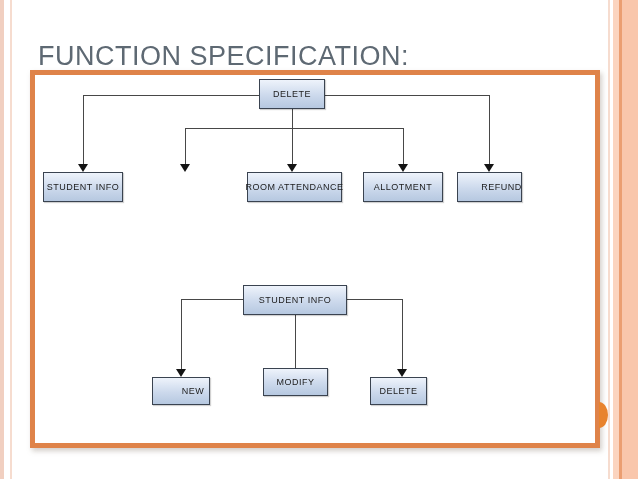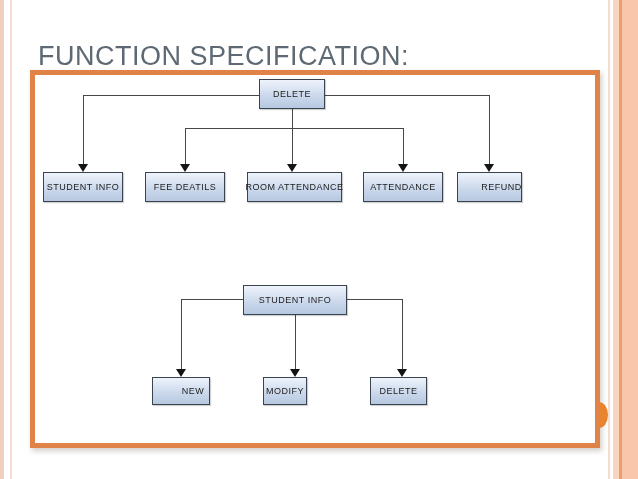--- a/index.html
+++ b/index.html
@@ -78,48 +78,45 @@
   <div class="arrow-down" style="left:287px;top:164px;"></div>
   <div class="arrow-down" style="left:398px;top:164px;"></div>
   <div class="arrow-down" style="left:484px;top:164px;"></div>
 
   <div class="node" style="left:259px;top:79px;width:66px;height:30px;">
     <span>DELETE</span>
   </div>
   <div class="node" style="left:43px;top:172px;width:80px;height:30px;">
     <span>STUDENT INFO</span>
   </div>
-  <div class="node" style="left:145px;top:172px;width:80px;height:30px;">
-    <span>FEE DEATILS</span>
-  </div>
   <div class="node" style="left:247px;top:172px;width:95px;height:30px;">
     <span>ROOM ATTENDANCE</span>
   </div>
   <div class="node" style="left:363px;top:172px;width:80px;height:30px;">
-    <span>ATTENDANCE</span>
+    <span>ALLOTMENT</span>
   </div>
   <div class="node" style="left:457px;top:172px;width:65px;height:30px;padding-left:24px;">
     <span>REFUND</span>
   </div>
 
   <div class="line-h" style="left:181px;top:299px;width:62px;"></div>
   <div class="line-h" style="left:347px;top:299px;width:55px;"></div>
   <div class="line-v" style="left:181px;top:299px;height:70px;"></div>
   <div class="line-v" style="left:402px;top:299px;height:70px;"></div>
   <div class="line-v" style="left:295px;top:315px;height:54px;"></div>
   <div class="arrow-down" style="left:176px;top:369px;"></div>
   <div class="arrow-down" style="left:290px;top:369px;"></div>
   <div class="arrow-down" style="left:397px;top:369px;"></div>
 
   <div class="node" style="left:243px;top:285px;width:104px;height:30px;">
     <span>STUDENT INFO</span>
   </div>
   <div class="node" style="left:152px;top:377px;width:58px;height:28px;padding-left:24px;">
     <span>NEW</span>
   </div>
-  <div class="node" style="left:263px;top:377px;width:44px;height:28px;">
+  <div class="node" style="left:263px;top:368px;width:65px;height:28px;">
     <span>MODIFY</span>
   </div>
   <div class="node" style="left:370px;top:377px;width:57px;height:28px;">
     <span>DELETE</span>
   </div>
 
 </div>
 
 </body></html>

